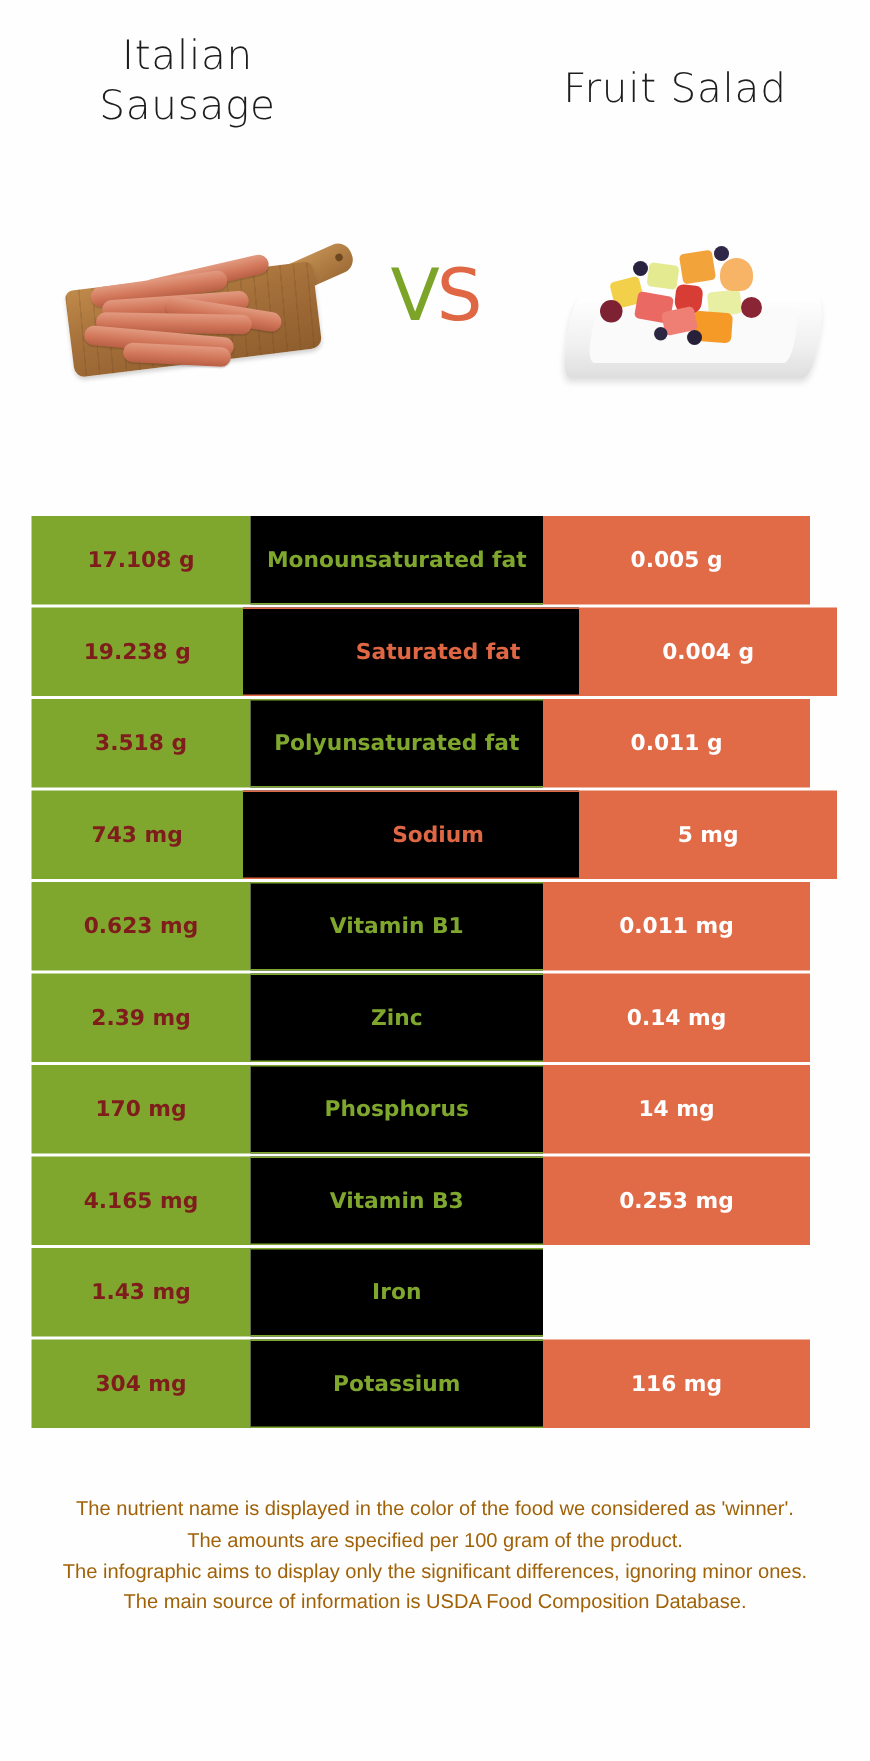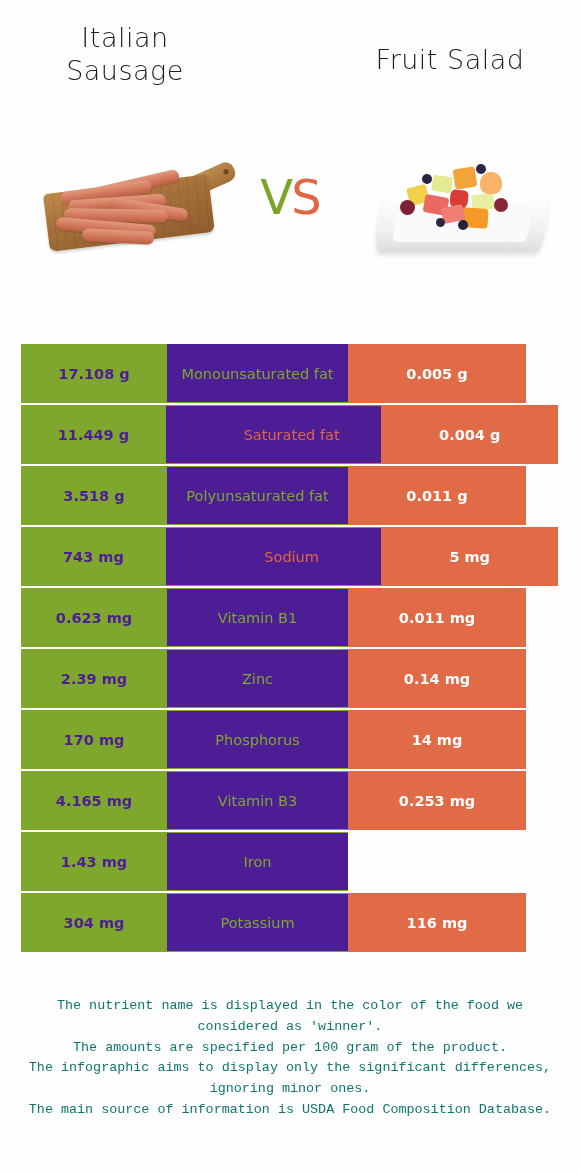--- a/index.html
+++ b/index.html
@@ -179,27 +179,27 @@
     display: flex;
     align-items: center;
     justify-content: center;
     font-family: "DejaVu Sans", sans-serif;
     font-size: 14.5px;
     font-weight: 600;
   }
   .cell-left {
     width: 146px;
     background: #7fa72e;
-    color: #4c1d95;
+    color: #7f1d1d;
   }
   .cell-mid {
-    width: 181px;
-    background: #4c1d95;
+    width: 195px;
+    background: #000000;
     font-size: 14.5px;
-    font-weight: 400;
+    font-weight: 700;
     border-top: 1px solid transparent;
     border-bottom: 1px solid transparent;
   }
   .cell-mid.winner-green {
     color: #7fa72e;
     border-top-color: #7fa72e;
     border-bottom-color: #7fa72e;
   }
   .cell-mid.winner-red {
     color: #df6744;
@@ -214,24 +214,24 @@
     color: #ffffff;
   }
 
   
   .footer {
     position: absolute;
     left: 20px;
     top: 996px;
     width: 540px;
     text-align: center;
-    font-family: Liberation Mono, monospace;
+    font-family: Liberation Sans, sans-serif;
     font-size: 13.4px;
     line-height: 1.55;
-    color: #0f766e;
+    color: #a16207;
   }
   .footer p { margin: 0; }
 </style>
 </head>
 <body>
 
 <div class="page">
 
   <div class="titles">
     <div class="title title-left">Italian Sausage</div>
@@ -283,21 +283,21 @@
 
   <div class="table">
 
     <div class="row">
       <div class="cell cell-left">17.108 g</div>
       <div class="cell cell-mid winner-green">Monounsaturated fat</div>
       <div class="cell cell-right">0.005 g</div>
     </div>
 
     <div class="row">
-      <div class="cell cell-left">11.449 g</div>
+      <div class="cell cell-left">19.238 g</div>
       <div class="cell cell-mid winner-red">Saturated fat</div>
       <div class="cell cell-right">0.004 g</div>
     </div>
 
     <div class="row">
       <div class="cell cell-left">3.518 g</div>
       <div class="cell cell-mid winner-green">Polyunsaturated fat</div>
       <div class="cell cell-right">0.011 g</div>
     </div>
 

